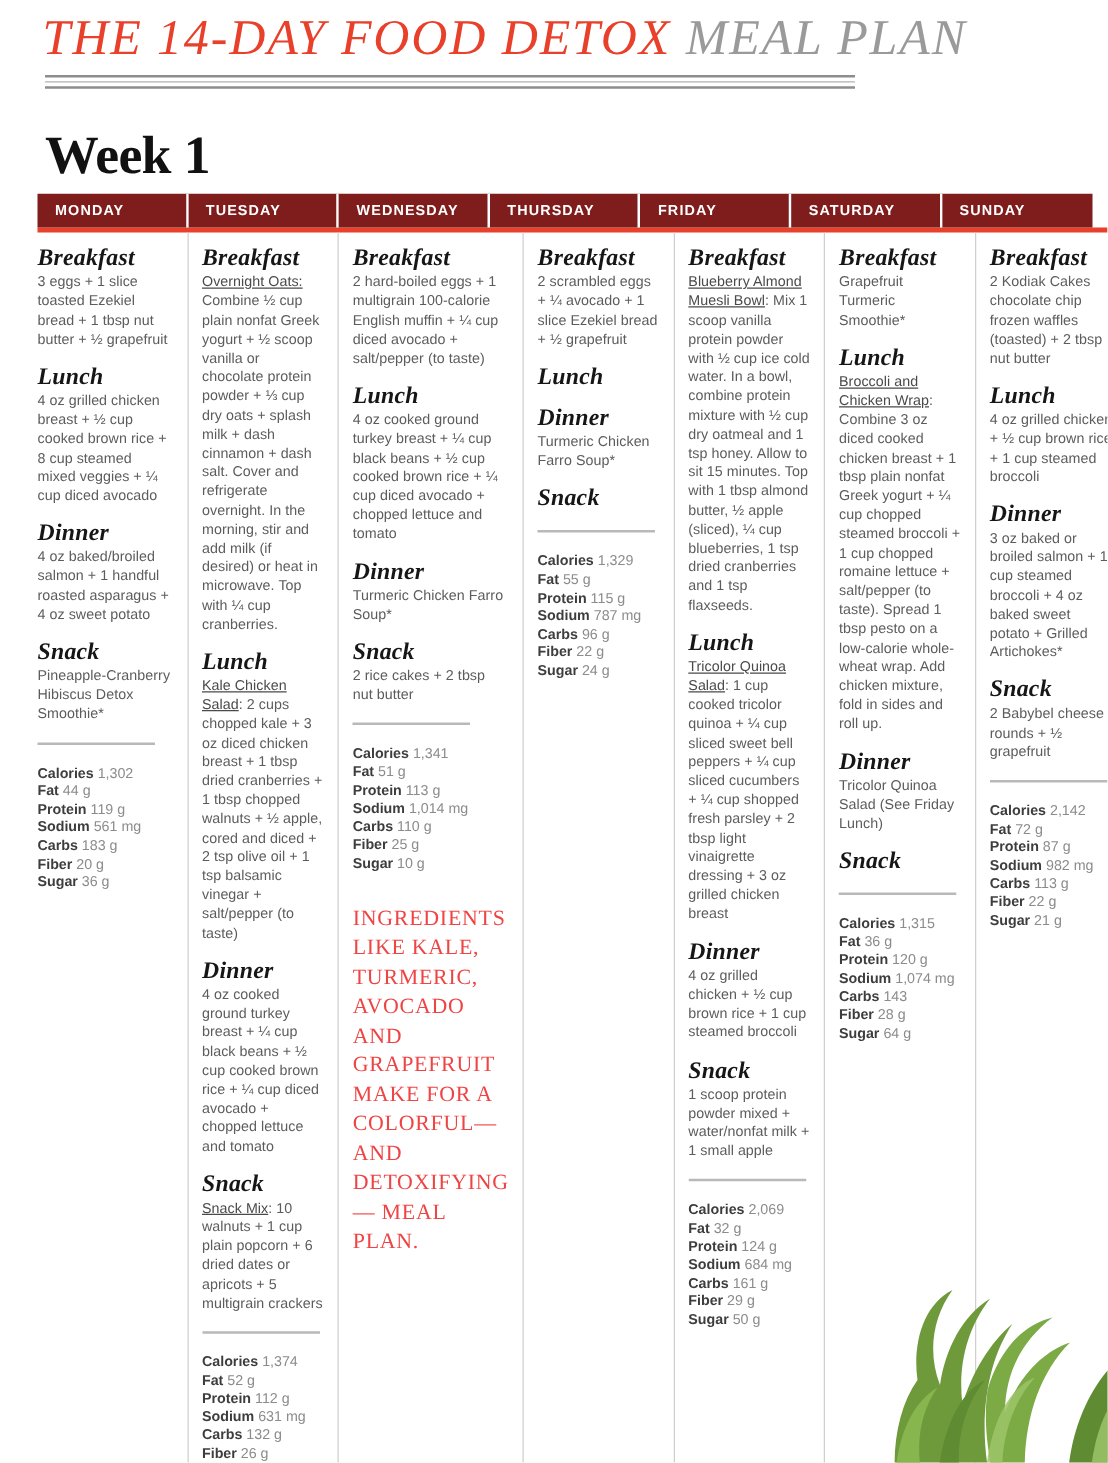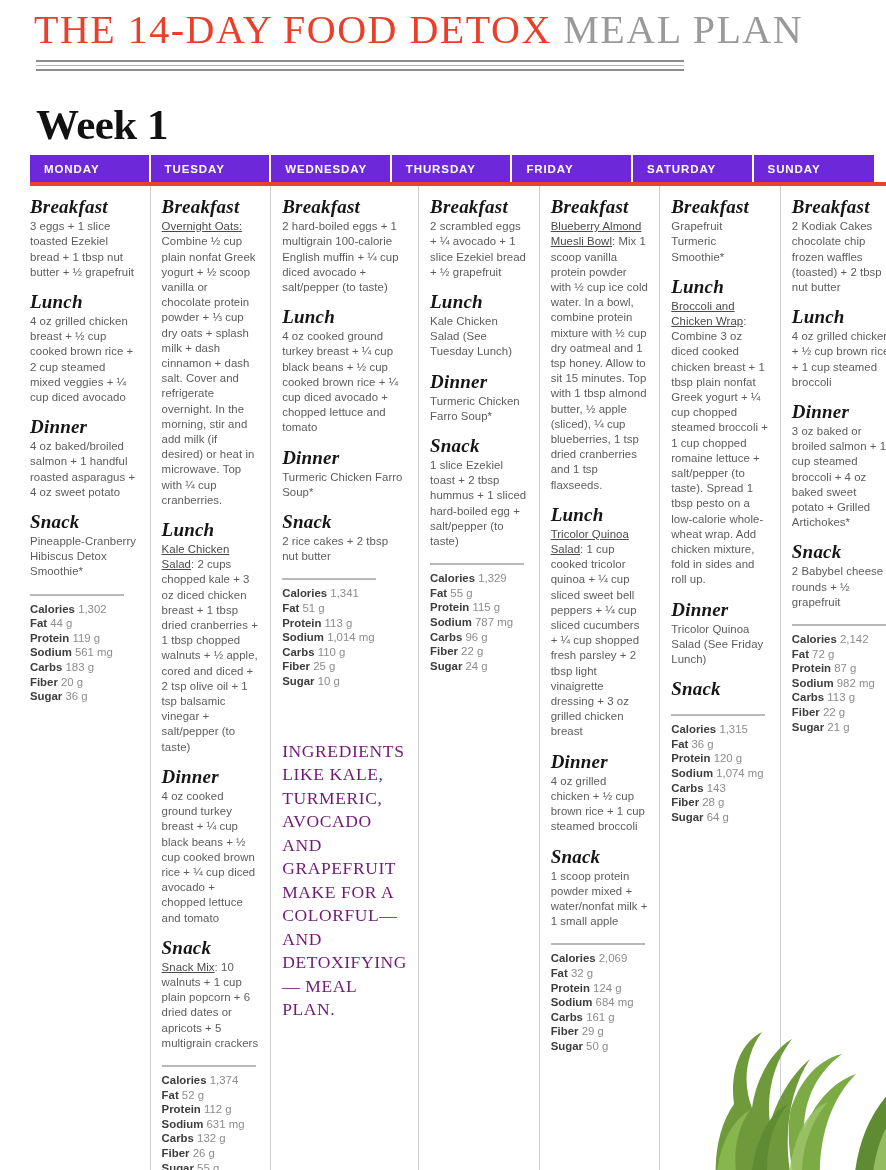--- a/index.html
+++ b/index.html
@@ -5,21 +5,21 @@
   * { box-sizing: border-box; margin: 0; padding: 0; }
   html, body {
     width: 886px; height: 1170px;
     background: #ffffff;
     font-family: "Liberation Sans", sans-serif;
     overflow: hidden;
   }
   .page { position: relative; width: 886px; height: 1170px; overflow: hidden; }
 
   
-  .masthead { padding: 8px 0 0 34px; }
+  .masthead { padding: 8px 0 0 34px; font-style: italic; }
   .masthead-title {
     font-family: "Liberation Serif", serif;
     font-size: 40px;
     letter-spacing: 1.5px;
     line-height: 1.08;
     white-space: nowrap;
   }
   .masthead-title .hl { color: #e8402a; }
   .masthead-title .dim { color: #9a9a9a; }
 
@@ -39,21 +39,21 @@
 
   
   .day-head-row {
     display: flex;
     margin-left: 30px;
     width: 856px;
     height: 27px;
   }
   .day-head {
     flex: 0 0 120.6px;
-    background: #6d28d9;
+    background: #7f1d1d;
     color: #ffffff;
     font-size: 11.5px;
     font-weight: bold;
     letter-spacing: 0.9px;
     display: flex;
     align-items: center;
     padding-left: 14px;
     border-right: 2px solid #ffffff;
   }
   .day-head:last-child { border-right: none; }
@@ -101,38 +101,38 @@
     line-height: 15.2px;
     color: #5c5c5c;
     letter-spacing: 0.05px;
   }
   .meal-body .rec { text-decoration: underline; color: #4a4a4a; }
 
   
   .nutri {
     margin-top: 14px;
     border-top: 2px solid #b9b9b9;
-    padding-top: 6px;
+    padding-top: 16px;
     width: 94px;
   }
   .nutri-line {
     font-size: 11.4px;
     line-height: 14.6px;
     color: #8c8c8c;
   }
   .nutri-line b { color: #3d3d3d; font-weight: bold; }
 
   
   .pullquote {
     font-family: "Liberation Serif", serif;
     font-size: 17.5px;
     line-height: 23.5px;
-    color: #701a75;
+    color: #ef4444;
     letter-spacing: 0.6px;
-    margin-top: 51px;
+    margin-top: 24px;
   }
 
   
   .kale {
     position: absolute;
     right: -6px;
     bottom: -14px;
     width: 250px;
     height: 300px;
     pointer-events: none;
@@ -168,21 +168,21 @@
   </div>
 
   <div class="red-band"></div>
 
   <div class="cols" id="columns">
       <div class="col">
         <div class="col-inner">
           <div class="meal-title first">Breakfast</div>
           <div class="meal-body"><span>3 eggs + 1 slice toasted Ezekiel bread + 1 tbsp nut butter + ½ grapefruit</span></div>
           <div class="meal-title">Lunch</div>
-          <div class="meal-body"><span>4 oz grilled chicken breast + ½ cup cooked brown rice + 2 cup steamed mixed veggies + ¼ cup diced avocado</span></div>
+          <div class="meal-body"><span>4 oz grilled chicken breast + ½ cup cooked brown rice + 8 cup steamed mixed veggies + ¼ cup diced avocado</span></div>
           <div class="meal-title">Dinner</div>
           <div class="meal-body"><span>4 oz baked/broiled salmon + 1 handful roasted asparagus + 4 oz sweet potato</span></div>
           <div class="meal-title">Snack</div>
           <div class="meal-body"><span>Pineapple-Cranberry Hibiscus Detox Smoothie*</span></div>
           <div class="nutri">
             <div class="nutri-line"><b>Calories</b> <span>1,302</span></div>
             <div class="nutri-line"><b>Fat</b> <span>44 g</span></div>
             <div class="nutri-line"><b>Protein</b> <span>119 g</span></div>
             <div class="nutri-line"><b>Sodium</b> <span>561 mg</span></div>
             <div class="nutri-line"><b>Carbs</b> <span>183 g</span></div>
@@ -232,25 +232,23 @@
             <div class="nutri-line"><b>Sugar</b> <span>10 g</span></div>
           </div>
           <div class="pullquote">INGREDIENTS LIKE KALE, TURMERIC, AVOCADO AND GRAPEFRUIT MAKE FOR A COLORFUL—AND DETOXIFYING — MEAL PLAN.</div>
         </div>
       </div>
       <div class="col">
         <div class="col-inner">
           <div class="meal-title first">Breakfast</div>
           <div class="meal-body"><span>2 scrambled eggs + ¼ avocado + 1 slice Ezekiel bread + ½ grapefruit</span></div>
           <div class="meal-title">Lunch</div>
-          <div class="meal-body"><span>Kale Chicken Salad (See Tuesday Lunch)</span></div>
           <div class="meal-title">Dinner</div>
           <div class="meal-body"><span>Turmeric Chicken Farro Soup*</span></div>
           <div class="meal-title">Snack</div>
-          <div class="meal-body"><span>1 slice Ezekiel toast + 2 tbsp hummus + 1 sliced hard-boiled egg + salt/pepper (to taste)</span></div>
           <div class="nutri">
             <div class="nutri-line"><b>Calories</b> <span>1,329</span></div>
             <div class="nutri-line"><b>Fat</b> <span>55 g</span></div>
             <div class="nutri-line"><b>Protein</b> <span>115 g</span></div>
             <div class="nutri-line"><b>Sodium</b> <span>787 mg</span></div>
             <div class="nutri-line"><b>Carbs</b> <span>96 g</span></div>
             <div class="nutri-line"><b>Fiber</b> <span>22 g</span></div>
             <div class="nutri-line"><b>Sugar</b> <span>24 g</span></div>
           </div>
         </div>

